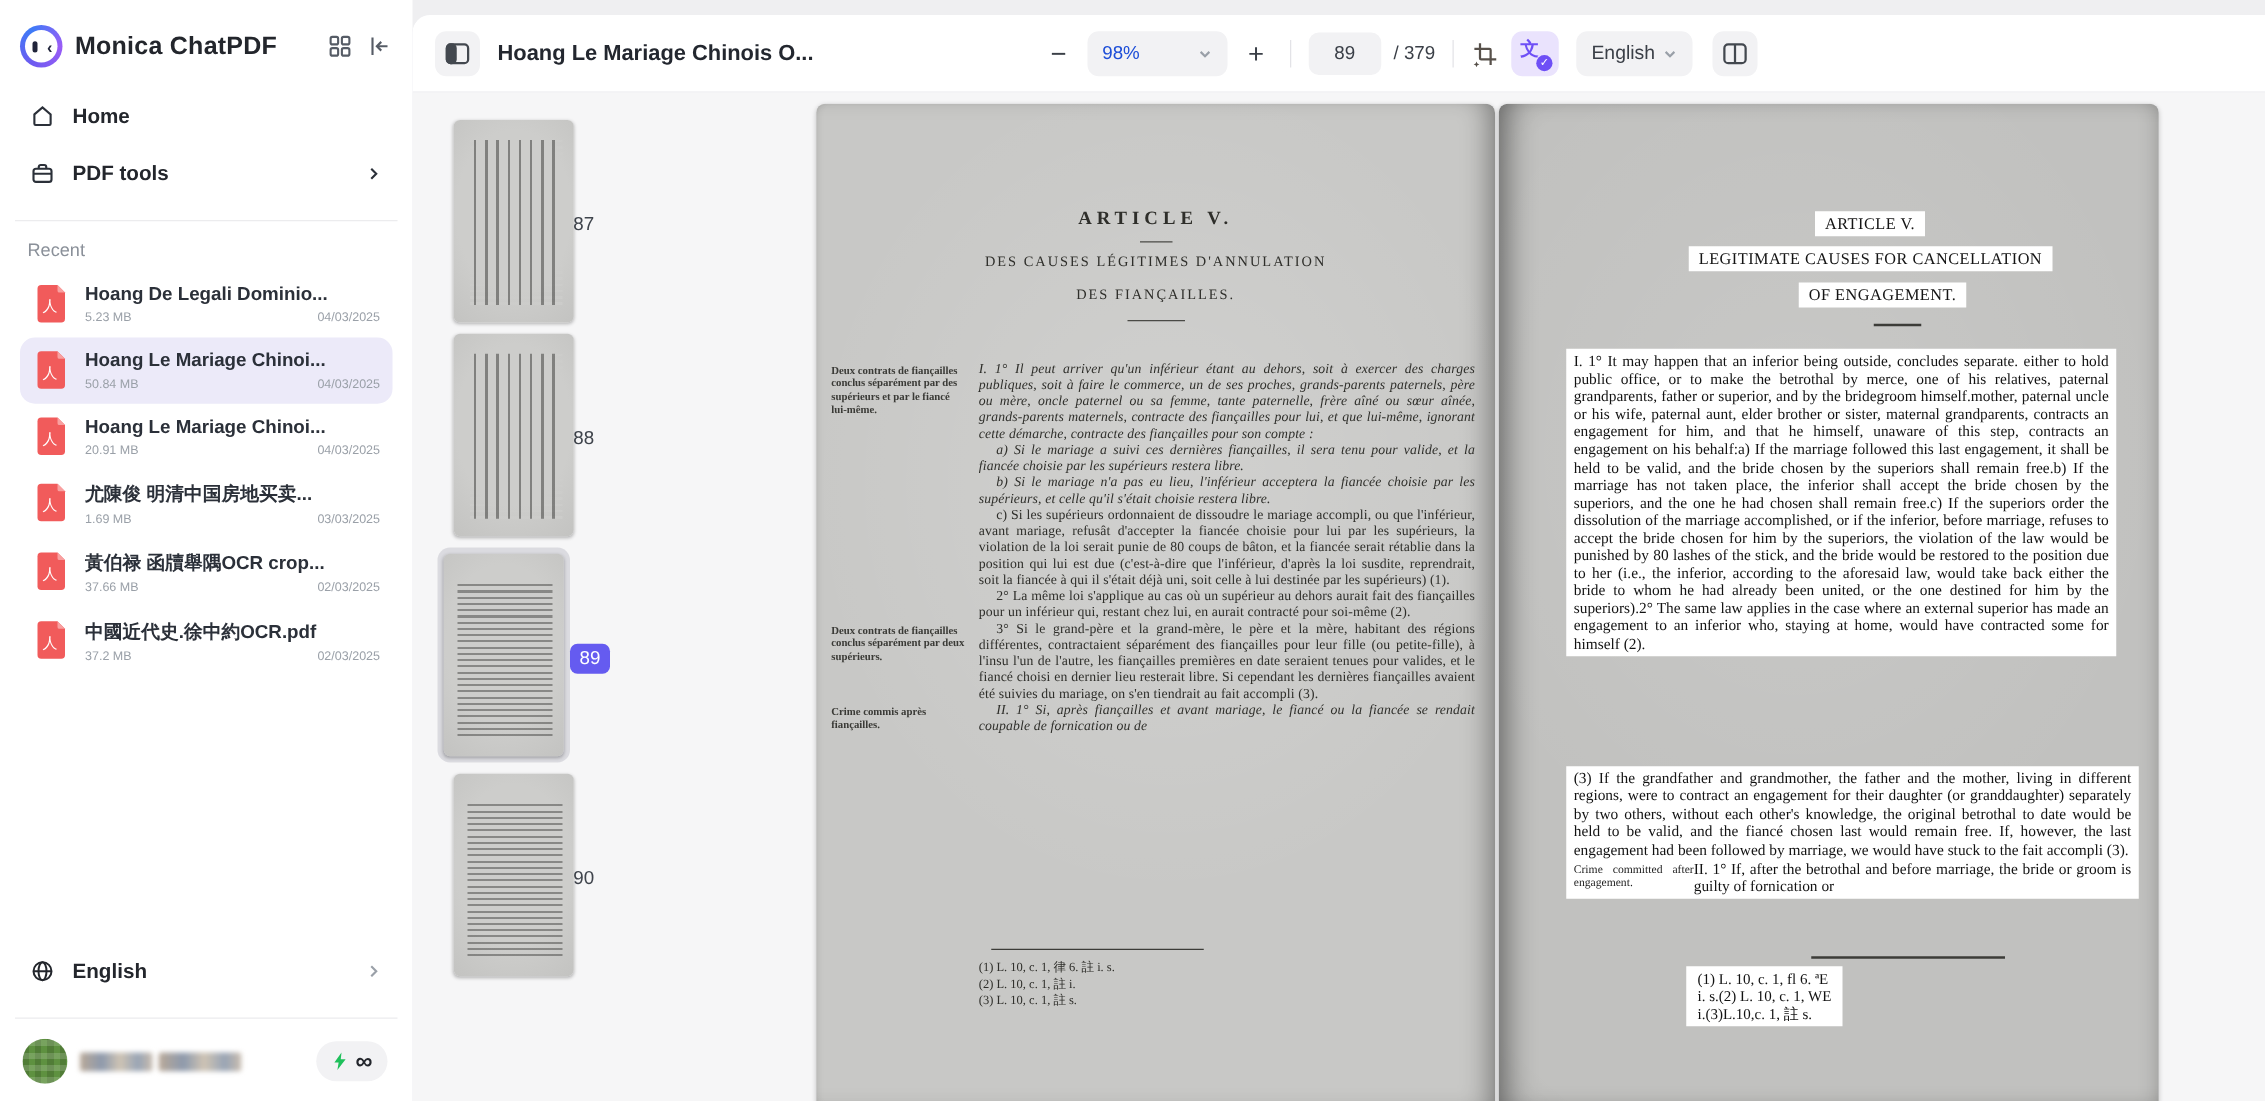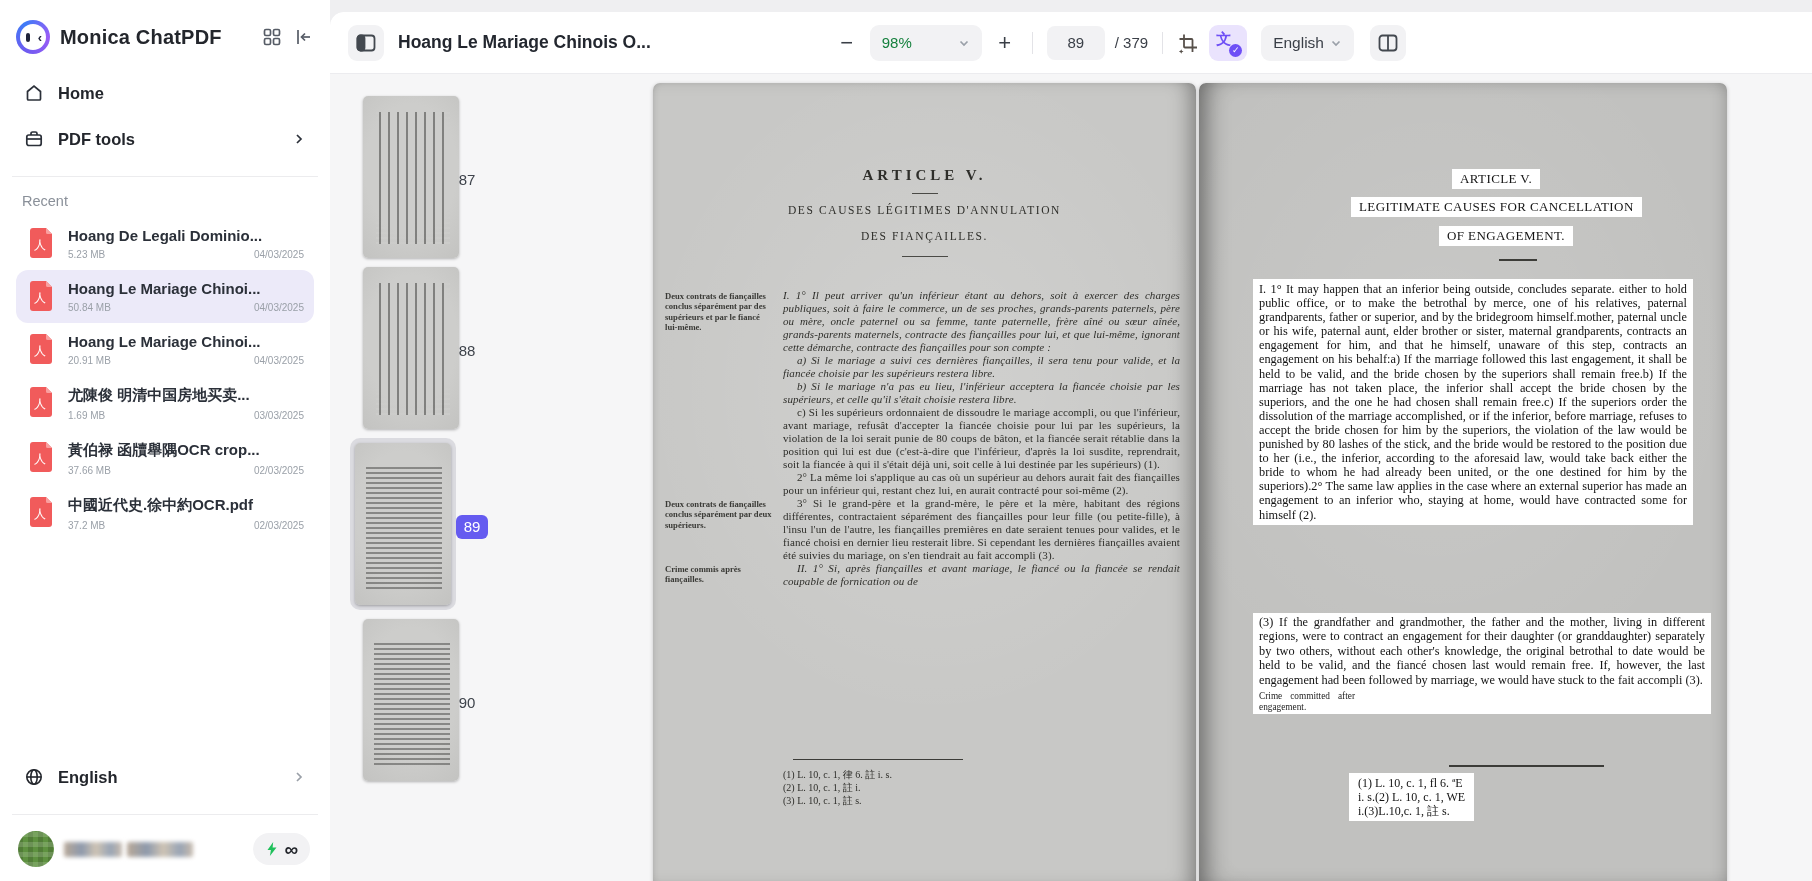--- a/index.html
+++ b/index.html
@@ -62,21 +62,21 @@
   
   .panel { position:absolute; left:330px; top:12px; right:0; bottom:0; background:#F6F6F7;
            border-top-left-radius:14px; overflow:hidden; }
   .toolbar { height:62px; background:#fff; border-bottom:1px solid #ECECEF; border-top-left-radius:14px;
              display:flex; align-items:center; padding:0 18px; }
   .tool-pill { height:36px; min-width:36px; border:none; border-radius:9px; background:#F2F2F4; color:#43484F;
                display:flex; align-items:center; justify-content:center; gap:6px; cursor:pointer; font-family:inherit; }
   .doc-title { margin-left:14px; font-size:17.5px; font-weight:700; color:#23272F; white-space:nowrap; }
   .tb-center { display:flex; align-items:center; gap:10px; margin-left:auto; }
   .zoom-btn { background:none; border:none; font-size:22px; color:#3A3F47; cursor:pointer; width:26px; line-height:1; }
-  .zoom-pill { width:112px; justify-content:space-between; padding:0 12px; font-size:15px; color:#15803d; }
+  .zoom-pill { width:112px; justify-content:space-between; padding:0 12px; font-size:15px; color:#1d4ed8; }
   .vdiv { width:1px; height:22px; background:#E3E3E7; margin:0 4px; }
   .page-input { width:58px; height:34px; border:none; border-radius:8px; background:#F2F2F4; text-align:center;
                 font-size:15px; color:#3A3F47; font-family:inherit; outline:none; }
   .page-total { font-size:15px; color:#3A3F47; }
   .crop-btn { background:none; border:none; cursor:pointer; color:#57504A; display:flex; }
   .translate-btn { width:38px; height:36px; border:none; border-radius:9px; background:#EAE3FD; cursor:pointer;
                    position:relative; }
   .translate-btn .zi { position:absolute; left:7px; top:5px; font-size:15px; font-weight:700; color:#6E4FF6; }
   .translate-btn .chk { position:absolute; right:5px; bottom:4px; width:13px; height:13px; border-radius:50%;
                         background:#6E4FF6; color:#fff; font-size:9px; line-height:13px; text-align:center; }
@@ -492,20 +492,21 @@
         <div class="rp-box rp-b2">LEGITIMATE CAUSES FOR CANCELLATION</div>
         <div class="rp-box rp-b3">OF ENGAGEMENT.</div>
         <div class="rp-dash"></div>
 
         <div class="rp-block1">I. 1° It may happen that an inferior being outside, concludes separate. either to hold public office, or to make the betrothal by merce, one of his relatives, paternal grandparents, father or superior, and by the bridegroom himself.mother, paternal uncle or his wife, paternal aunt, elder brother or sister, maternal grandparents, contracts an engagement for him, and that he himself, unaware of this step, contracts an engagement on his behalf:a) If the marriage followed this last engagement,  it shall be held to be valid, and the bride chosen by the superiors shall remain free.b) If the marriage has not taken place, the inferior shall accept the bride chosen by the superiors, and the one he had chosen shall remain free.c) If the superiors order the dissolution of the marriage accomplished, or if the inferior, before marriage, refuses to accept the bride chosen for him by the superiors,  the violation of the law would be punished by 80 lashes of the stick, and the bride would be restored to the position due to her (i.e., the inferior, according to the aforesaid law, would take back either the bride to whom he had already been united, or the one destined for him by the superiors).2° The same law applies in the case where an external superior has made an engagement to an inferior who, staying at home, would have contracted some for himself (2).</div>
 
         <div class="rp-block2">
           <div>(3) If the grandfather and grandmother, the father and the mother, living in different regions, were to contract an engagement for their daughter (or granddaughter) separately by two others, without each other's knowledge, the original betrothal to date would be held to be valid, and the fiancé chosen last would remain free. If, however, the last engagement had been followed by marriage, we would have stuck to the fait accompli (3).</div>
           <div class="crime-row">
             <div class="crime-label">Crime committed after engagement.</div>
+            <div class="crime-text">II. 1° If, after the betrothal and before marriage, the bride or groom is guilty of fornication or</div>
           </div>
         </div>
 
         <div class="rp-divider"></div>
         <div class="rp-foot">
           <div>(1) L. 10, c. 1, fl 6. ªE</div>
           <div>i. s.(2) L. 10, c. 1, WE</div>
           <div>i.(3)L.10,c. 1, 註 s.</div>
         </div>
       </section>

